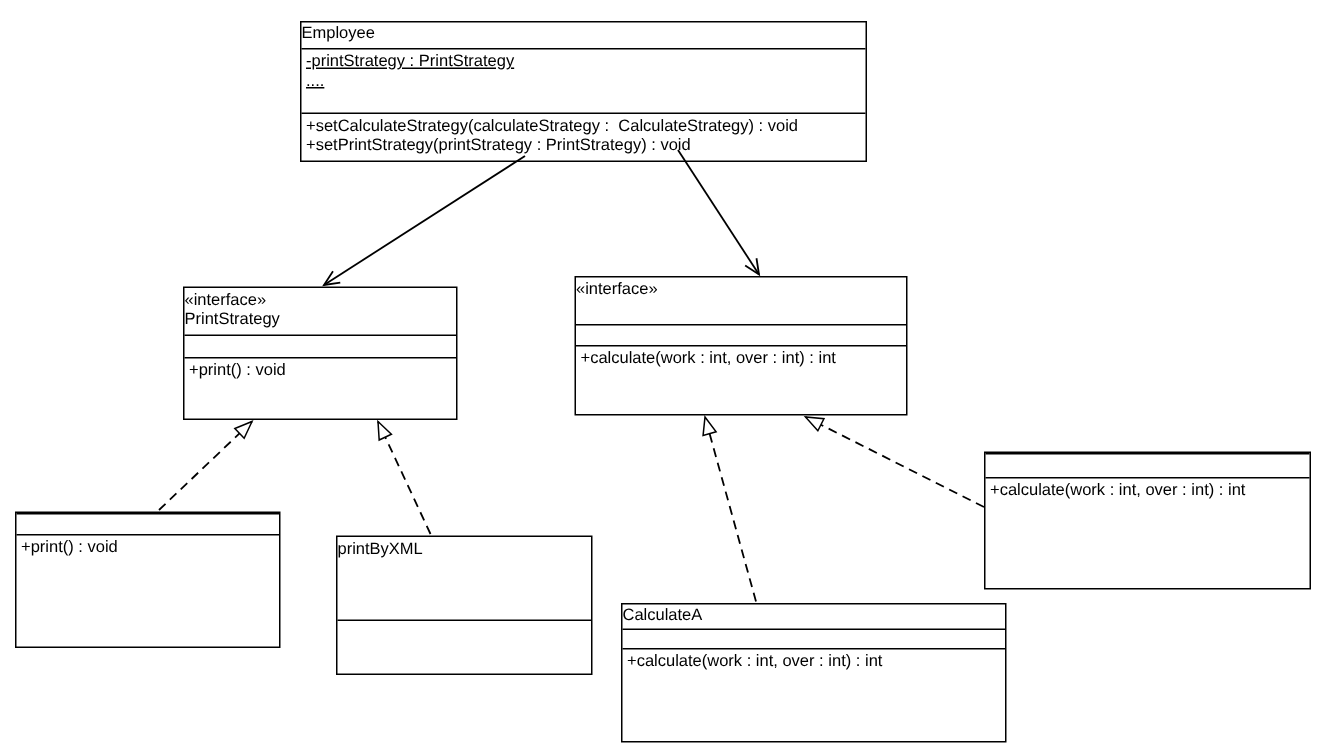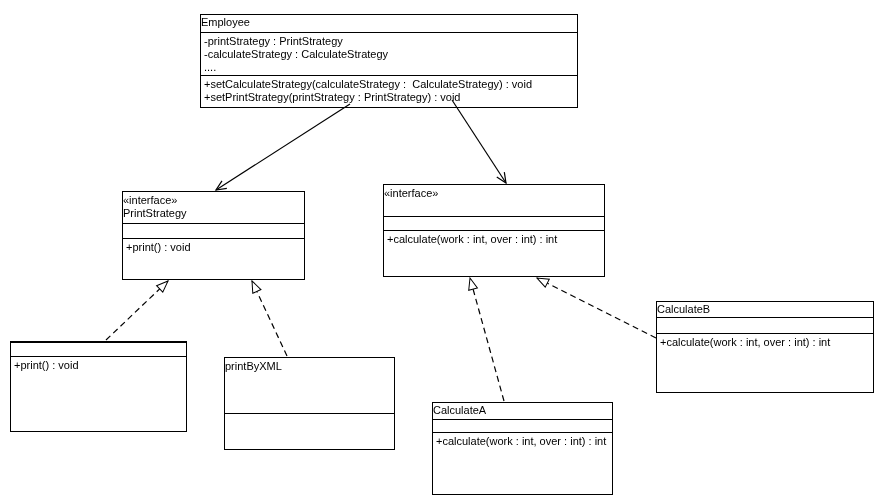--- a/index.html
+++ b/index.html
@@ -68,23 +68,22 @@
     <line x1="106" y1="340" x2="168" y2="281" stroke="#000000" stroke-width="1.2" stroke-dasharray="6,4" marker-end="url(#hollowTriangle)"></line>
     <line x1="287" y1="356" x2="252" y2="281" stroke="#000000" stroke-width="1.2" stroke-dasharray="6,4" marker-end="url(#hollowTriangle)"></line>
     <line x1="504" y1="401" x2="470" y2="278" stroke="#000000" stroke-width="1.2" stroke-dasharray="6,4" marker-end="url(#hollowTriangle)"></line>
     <line x1="656" y1="338" x2="537" y2="278" stroke="#000000" stroke-width="1.2" stroke-dasharray="6,4" marker-end="url(#hollowTriangle)"></line>
   </svg>
 
   <div class="uml-class" style="left:200px; top:14px; width:378px; height:94px;">
     <div class="uml-title" style="height:17px; padding-top:1px;">
       <div class="line c">Employee</div>
     </div>
-    <div class="uml-sec" style="height:43px;">
+    <div class="uml-sec" style="height:43px;text-decoration:underline;">
       <div class="line">-printStrategy : PrintStrategy</div>
-      <div class="line">-calculateStrategy : CalculateStrategy</div>
       <div class="line">....</div>
     </div>
     <div class="uml-sec grow">
       <div class="line">+setCalculateStrategy(calculateStrategy :  CalculateStrategy) : void</div>
       <div class="line">+setPrintStrategy(printStrategy : PrintStrategy) : void</div>
     </div>
   </div>
 
   <div class="uml-class" style="left:122px; top:191px; width:183px; height:89px;">
     <div class="uml-title" style="height:31px;">
@@ -114,33 +113,30 @@
     </div>
   </div>
 
   <div class="uml-class" style="left:224px; top:357px; width:171px; height:93px;gap:38px;">
     <div class="uml-title" style="height:17px; padding-top:2px;">
       <div class="line c">printByXML</div>
     </div>
     <div class="uml-sec" style="height:11px;"></div>
   </div>
 
-  <div class="uml-class" style="left:432px; top:402px; width:181px; height:93px;">
+  <div class="uml-class" style="left:414px; top:402px; width:257px; height:93px;">
     <div class="uml-title" style="height:16px; padding-top:1px;">
       <div class="line c">CalculateA</div>
     </div>
     <div class="uml-sec" style="height:13px;"></div>
     <div class="uml-sec grow">
       <div class="line">+calculate(work : int, over : int) : int</div>
     </div>
   </div>
 
   <div class="uml-class" style="left:656px; top:301px; width:218px; height:92px;">
-    <div class="uml-title" style="height:15px; padding-top:1px;">
-      <div class="line c">CalculateB</div>
-    </div>
     <div class="uml-sec" style="height:16px;"></div>
     <div class="uml-sec grow">
       <div class="line">+calculate(work : int, over : int) : int</div>
     </div>
   </div>
 
 </div>
 
 </body></html>

